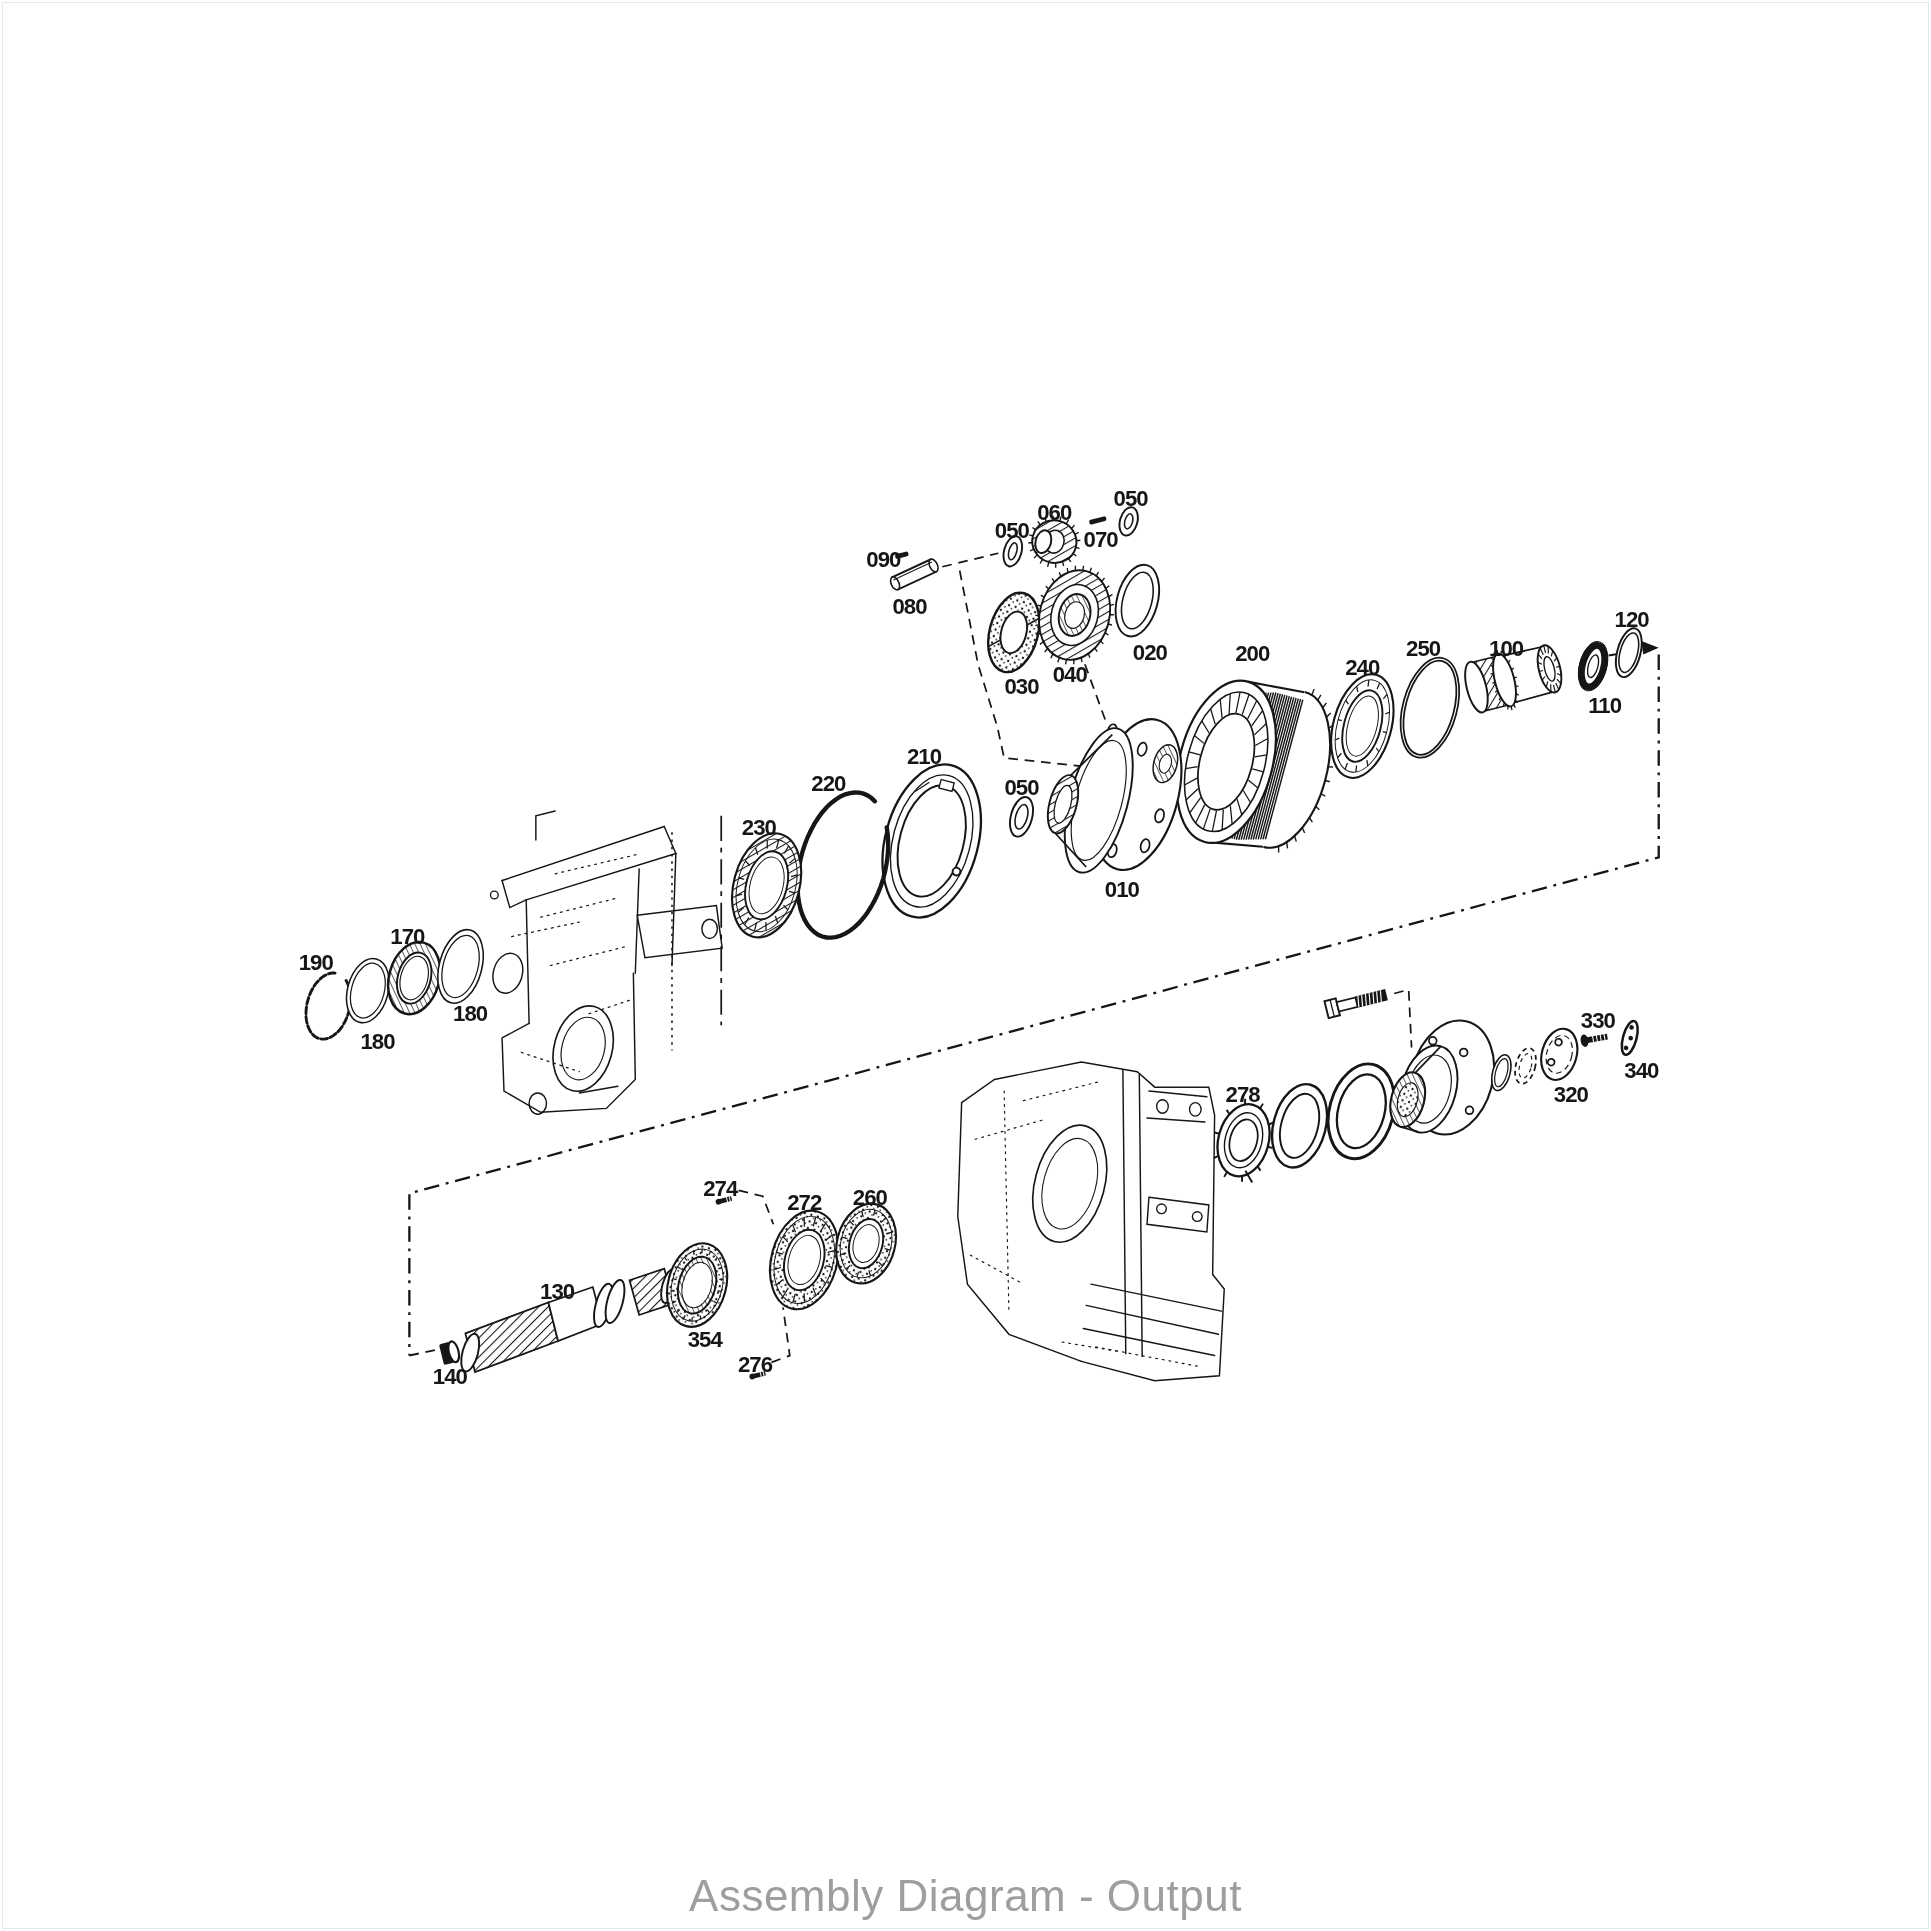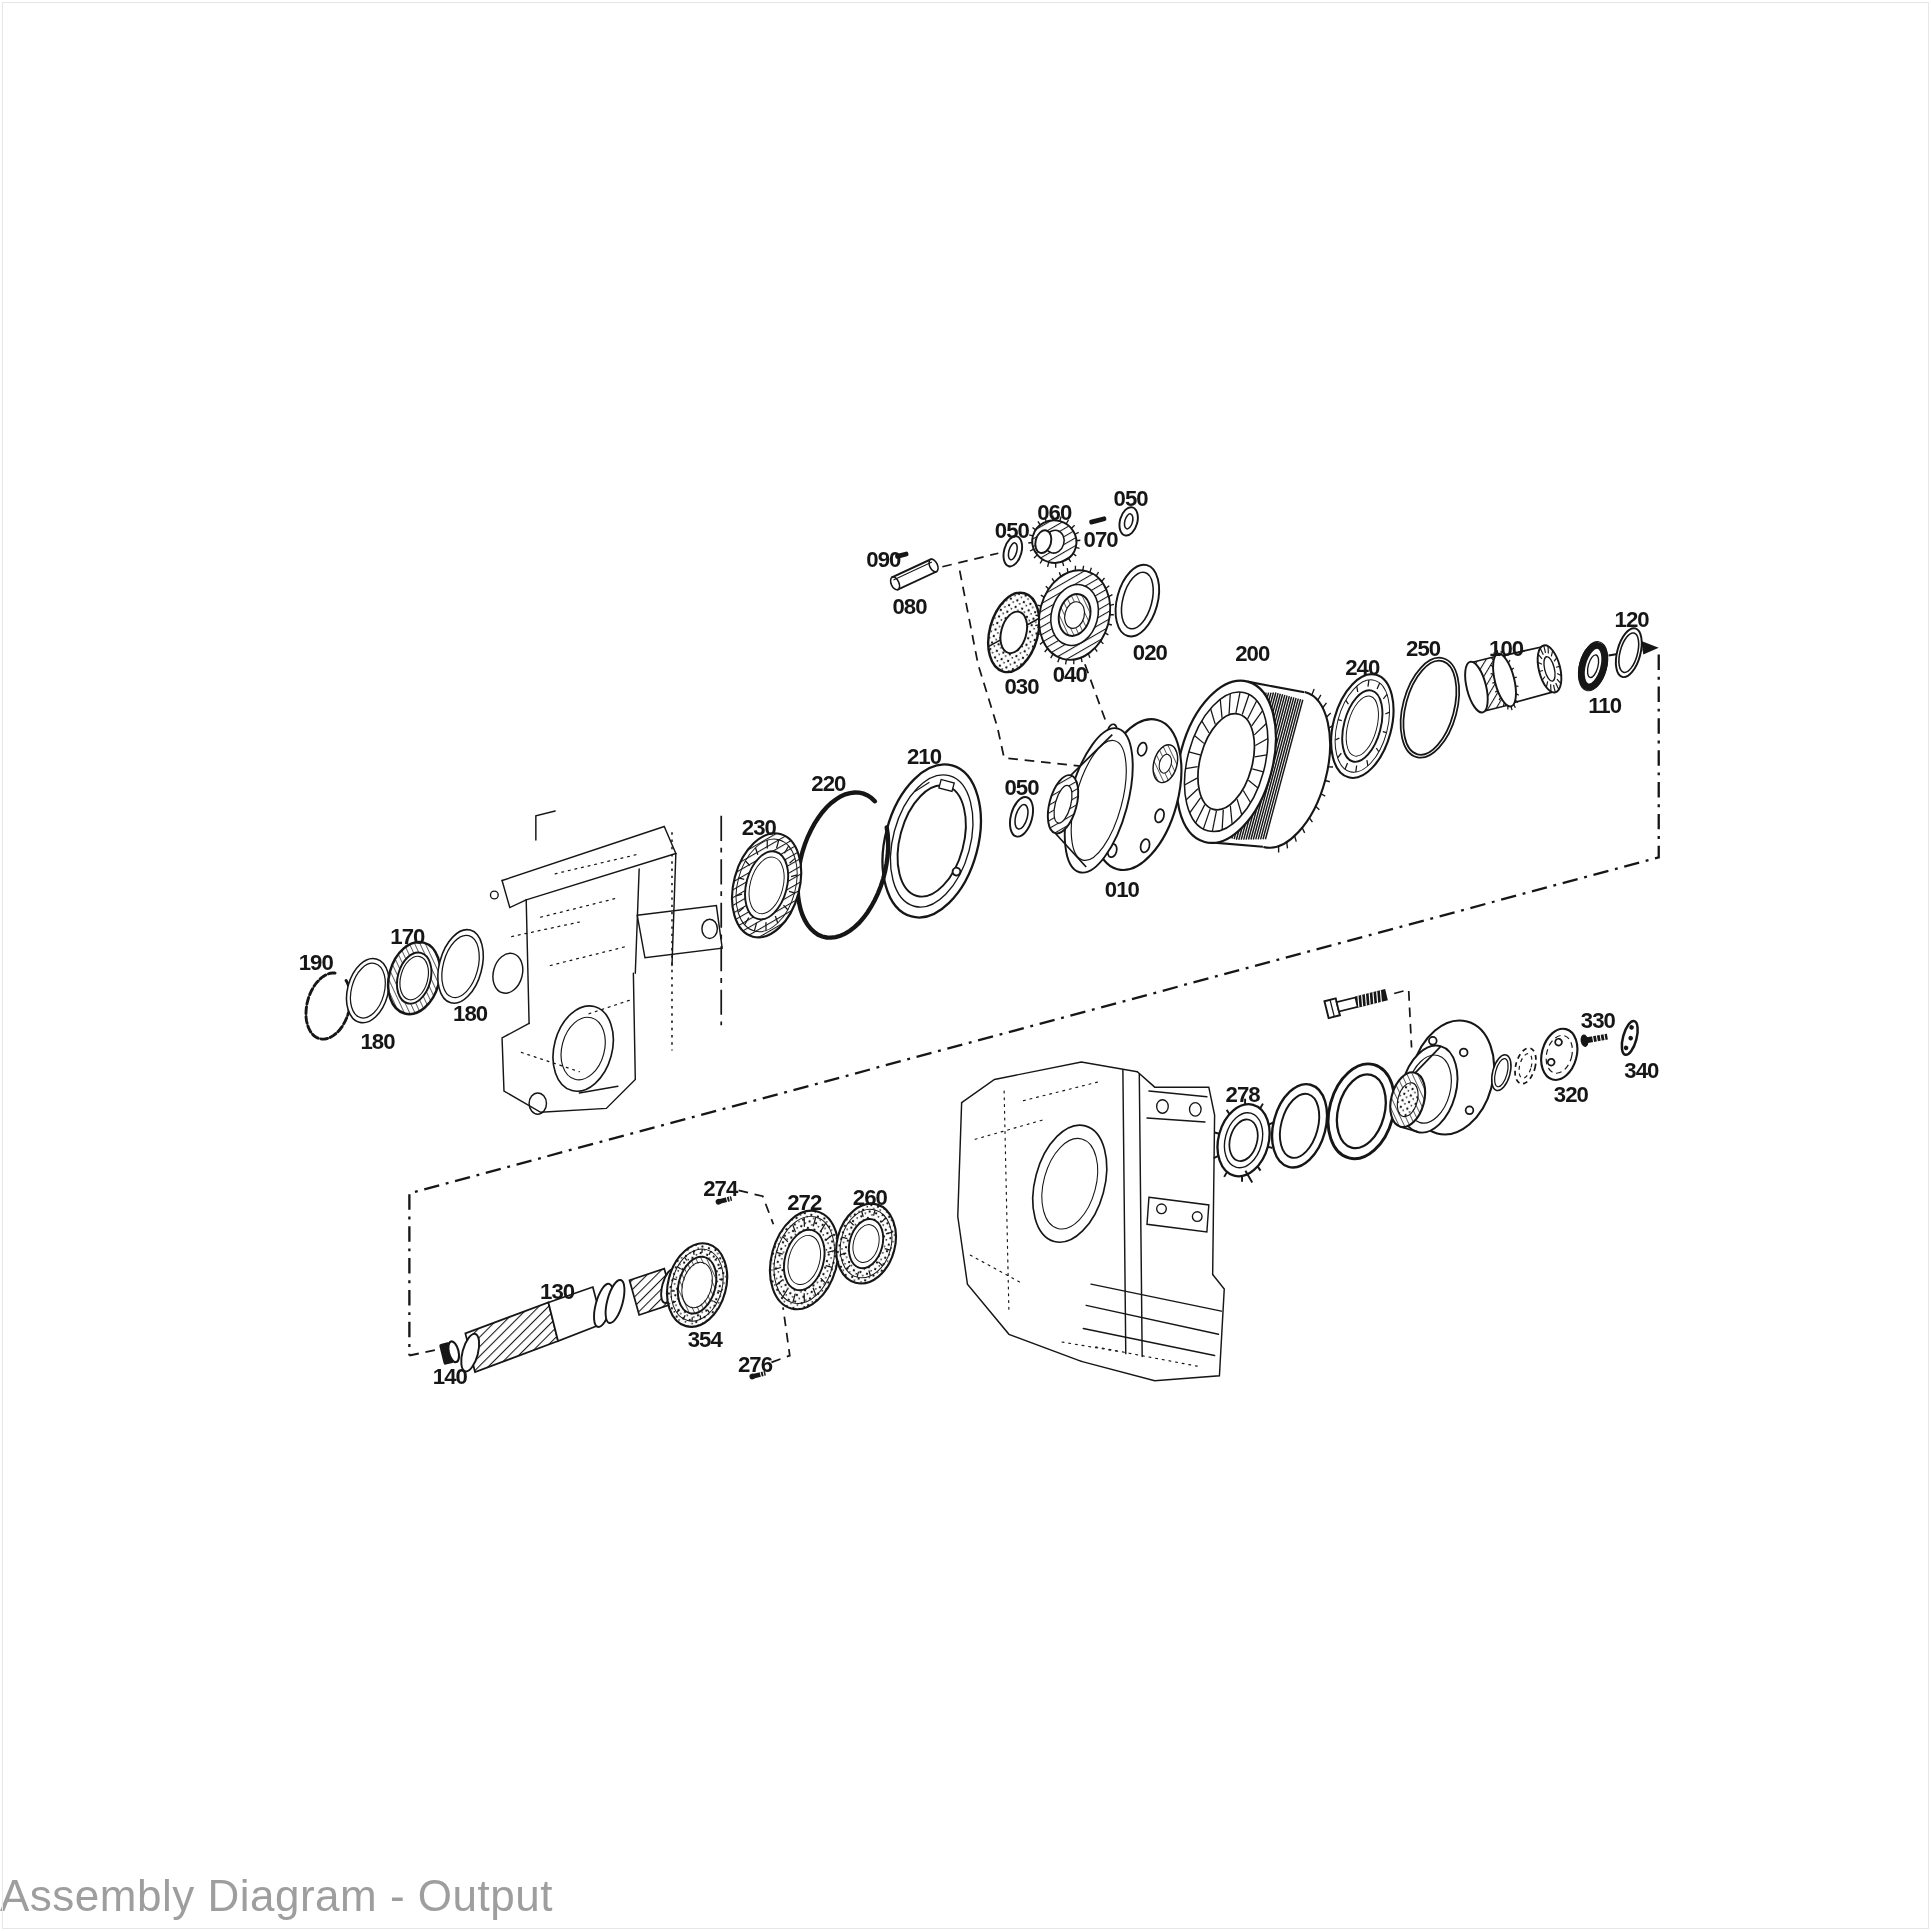--- a/index.html
+++ b/index.html
@@ -1,20 +1,20 @@
 <!DOCTYPE html>
 <html><head>
 <meta charset="utf-8">
 <style>
   html,body{margin:0;padding:0;background:#fff;}
   .page{position:relative;width:1931px;height:1931px;background:#ffffff;overflow:hidden;
         font-family:"Liberation Sans",sans-serif;}
   .frame{position:absolute;inset:1.9px;border:1px solid #e7e7e7;pointer-events:none;}
   #fig{position:absolute;left:0;top:0;}
-  .caption{position:absolute;left:0;top:1871px;width:100%;text-align:left;
+  .caption{position:absolute;left:0;top:1871px;width:100%;text-align:center;
            font-size:44px;color:#9e9e9e;letter-spacing:0.5px;}
 </style>
 </head>
 <body>
 
 <div class="page">
   <svg id="fig" width="1931" height="1931" viewBox="0 0 2000 2000">
       <defs>
         <pattern id="hatch" width="7" height="7" patternUnits="userSpaceOnUse" patternTransform="rotate(45)">
           <line x1="0" y1="0" x2="0" y2="7" stroke="#161616" stroke-width="2.2"></line>

